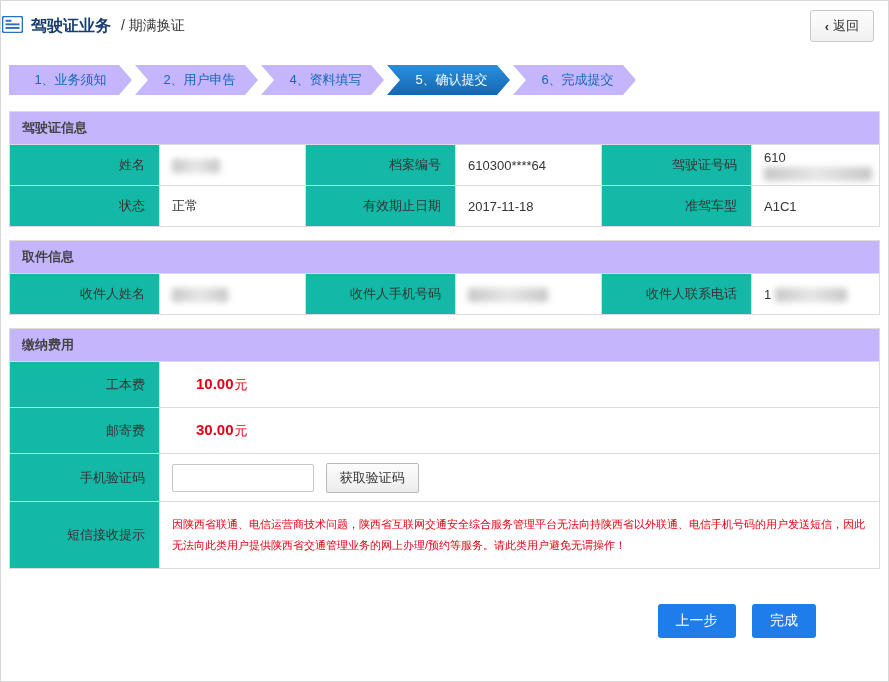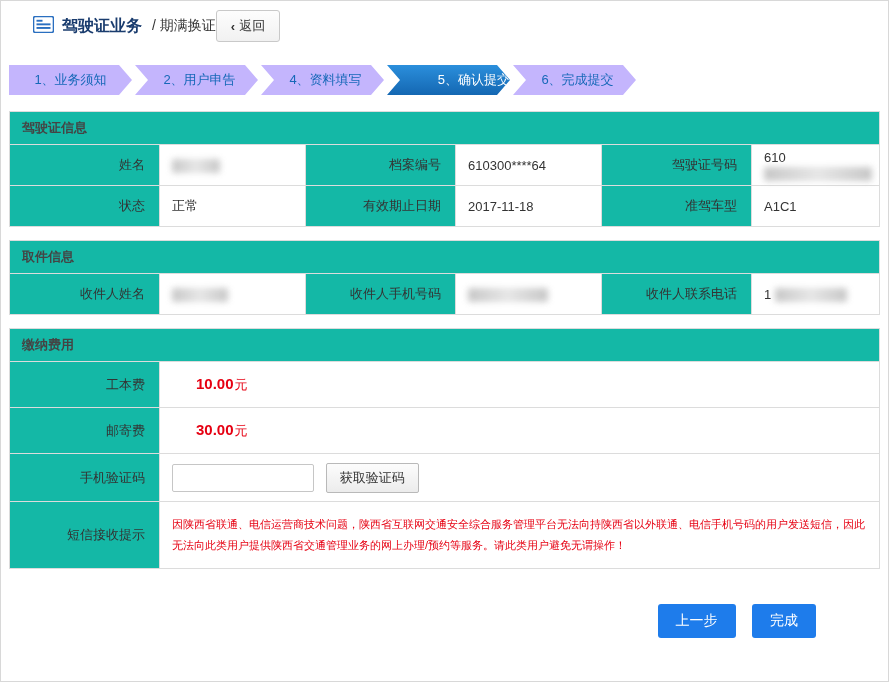--- a/index.html
+++ b/index.html
@@ -4,22 +4,22 @@
 <style>
   * { box-sizing: border-box; margin: 0; padding: 0; }
   html,body { background:#f4f4f4; font-family:"Liberation Sans","DejaVu Sans",sans-serif; }
   .page {
     width: 889px; height: 682px; margin: 0 auto; background:#fff;
     border:1px solid #d8d8d8; overflow:hidden;
   }
 
   
   .topbar {
-    height: 50px; display:flex; align-items:center; 
-    padding: 0 14px 0 32px; background:#fff;
+    height: 50px; display:flex; align-items:center; justify-content:space-between;
+    padding: 0 14px 0 1px; background:#fff;
   }
   .title-wrap { display:flex; align-items:center; gap:8px; }
   .title-main { font-size:16px; font-weight:bold; color:#1a3c6e; }
   .title-sub  { font-size:14px; color:#333; margin-left:2px; }
   .back-btn {
     font-size:13px; color:#333; background:linear-gradient(#fdfdfd,#f1f1f1);
     border:1px solid #c9c9c9; border-radius:3px; padding:6px 14px; cursor:pointer;
     display:flex; align-items:center; gap:4px;
   }
   .back-btn .chev { font-weight:bold; font-size:13px; }
@@ -29,27 +29,27 @@
   .step {
     width:123px; height:30px; line-height:30px; text-align:center;
     font-size:13px; color:#1668b8; background:#c4b5fd; margin-right:3px;
     clip-path: polygon(0 0, calc(100% - 13px) 0, 100% 50%, calc(100% - 13px) 100%, 0 100%, 13px 50%);
     padding-left:6px; cursor:default;
   }
   .step:first-child {
     clip-path: polygon(0 0, calc(100% - 13px) 0, 100% 50%, calc(100% - 13px) 100%, 0 100%);
     padding-left:0;
   }
-  .step.active { background:linear-gradient(180deg,#2b8fdc,#1467b2); color:#fff;text-align:right; }
+  .step.active { background:linear-gradient(180deg,#2b8fdc,#1467b2); color:#fff; }
 
   
   .content { padding: 0 8px; }
   .panel { margin-bottom:13px; }
   .panel-title {
-    background:#14b8a6; border:1px solid #dcdcdc; padding:7px 12px;
+    background:#c4b5fd; border:1px solid #dcdcdc; padding:7px 12px;
     font-size:13px; font-weight:bold; color:#444;
   }
   table.info-table { width:100%; border-collapse:collapse; table-layout:fixed; margin-top:-1px; background:#fff; }
   .info-table td { border:1px solid #dcdcdc; font-size:13px; color:#333; height:41px; }
   td.lbl { background:#14b8a6; text-align:right; padding-right:14px; color:#333; }
   td.val { background:#fff; text-align:left; padding-left:12px; }
   .redact {
     display:inline-block; height:14px; background:linear-gradient(90deg,#bdbdbd,#e2e2e2,#bdbdbd);
     filter:blur(3px); border-radius:2px; vertical-align:middle; opacity:.85;
   }

